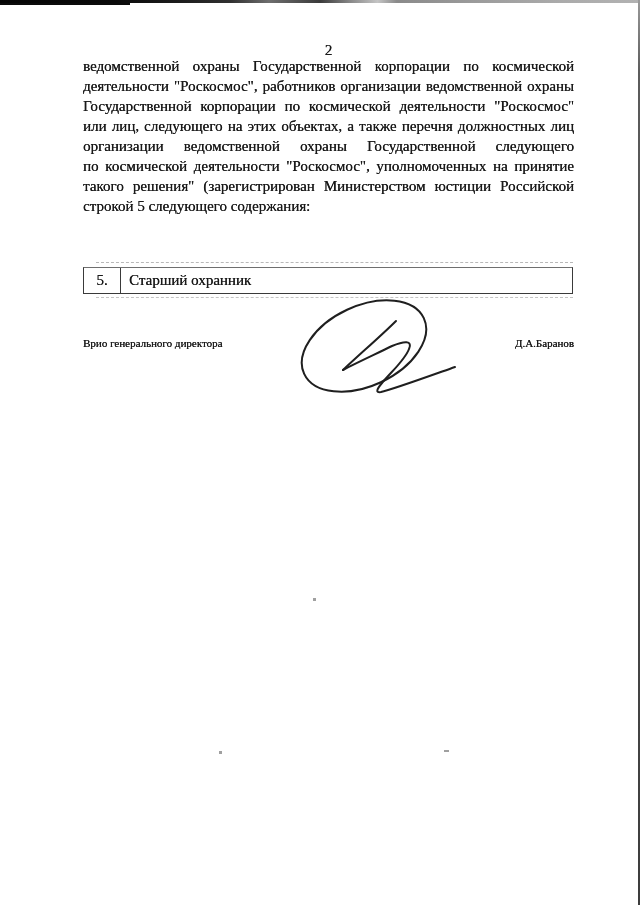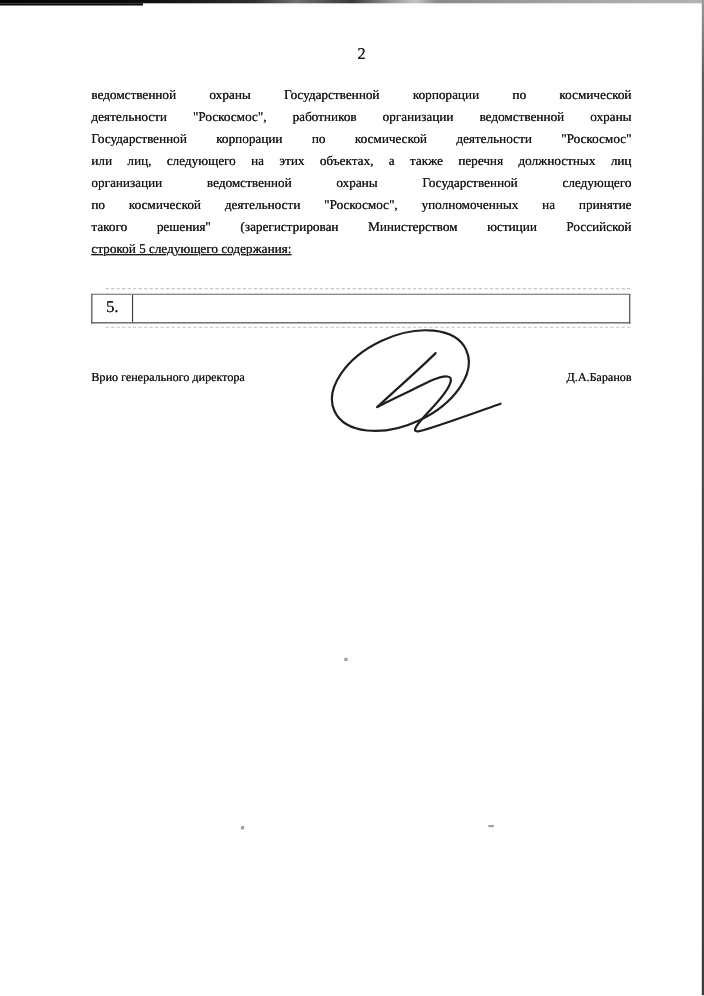--- a/index.html
+++ b/index.html
@@ -33,30 +33,30 @@
   .speck-2 { left:219px; top:751px; width:3px; height:3px; }
   .speck-3 { left:444px; top:750px; width:5px; height:2px; }
 
   
   .page-number {
     position:absolute; left:83px; top:40px; width:491px;
     text-align:center; font-size:15px; line-height:20px;
     text-shadow:0.2px 0 0 currentColor;
   }
   .paragraph {
-    position:absolute; left:83px; top:76px; width:491px;
-    font-size:12px; line-height:20px;
+    position:absolute; left:83px; top:56px; width:491px;
+    font-size:15px; line-height:20px;
     text-shadow:0.2px 0 0 currentColor;
   }
   .para-line {
     height:20px;
     text-align:justify;
     text-align-last:justify;
   }
-  .para-line.last { text-align-last:left;text-decoration:underline; }
+  .para-line.last { text-align-last:left; }
 
   .ghost-line { position:absolute; height:0; }
   .ghost-top  { left:96px; top:262px; width:477px; border-top:1px dashed #b8b8b8; }
   .ghost-bottom { left:96px; top:297px; width:477px; border-top:1px dashed #c4c4c4; }
 
   .doc-table {
     position:absolute; left:83px; top:267px; width:490px; height:27px;
     border:1px solid #3a3a3a;
     border-top-color:#6f6f6f;
     display:flex;
@@ -110,20 +110,21 @@
     <div class="para-line">по космической деятельности "Роскосмос", уполномоченных на принятие</div>
     <div class="para-line">такого решения" (зарегистрирован Министерством юстиции Российской</div>
     <div class="para-line last">строкой 5 следующего содержания:</div>
   </div>
 
   <div class="ghost-line ghost-top"></div>
   <div class="ghost-line ghost-bottom"></div>
 
   <div class="doc-table">
     <div class="cell-num">5.</div>
+    <div class="cell-text">Старший охранник</div>
   </div>
 
   <div class="sig-row">
     <span>Врио генерального директора</span>
     <span>Д.А.Баранов</span>
   </div>
 
   <svg class="signature-svg" viewBox="0 0 166 101">
     <ellipse cx="72" cy="47" rx="66" ry="40" transform="rotate(-25 72 47)"></ellipse>
     <path d="M 51 71 C 68 55, 90 36, 104 22"></path>

